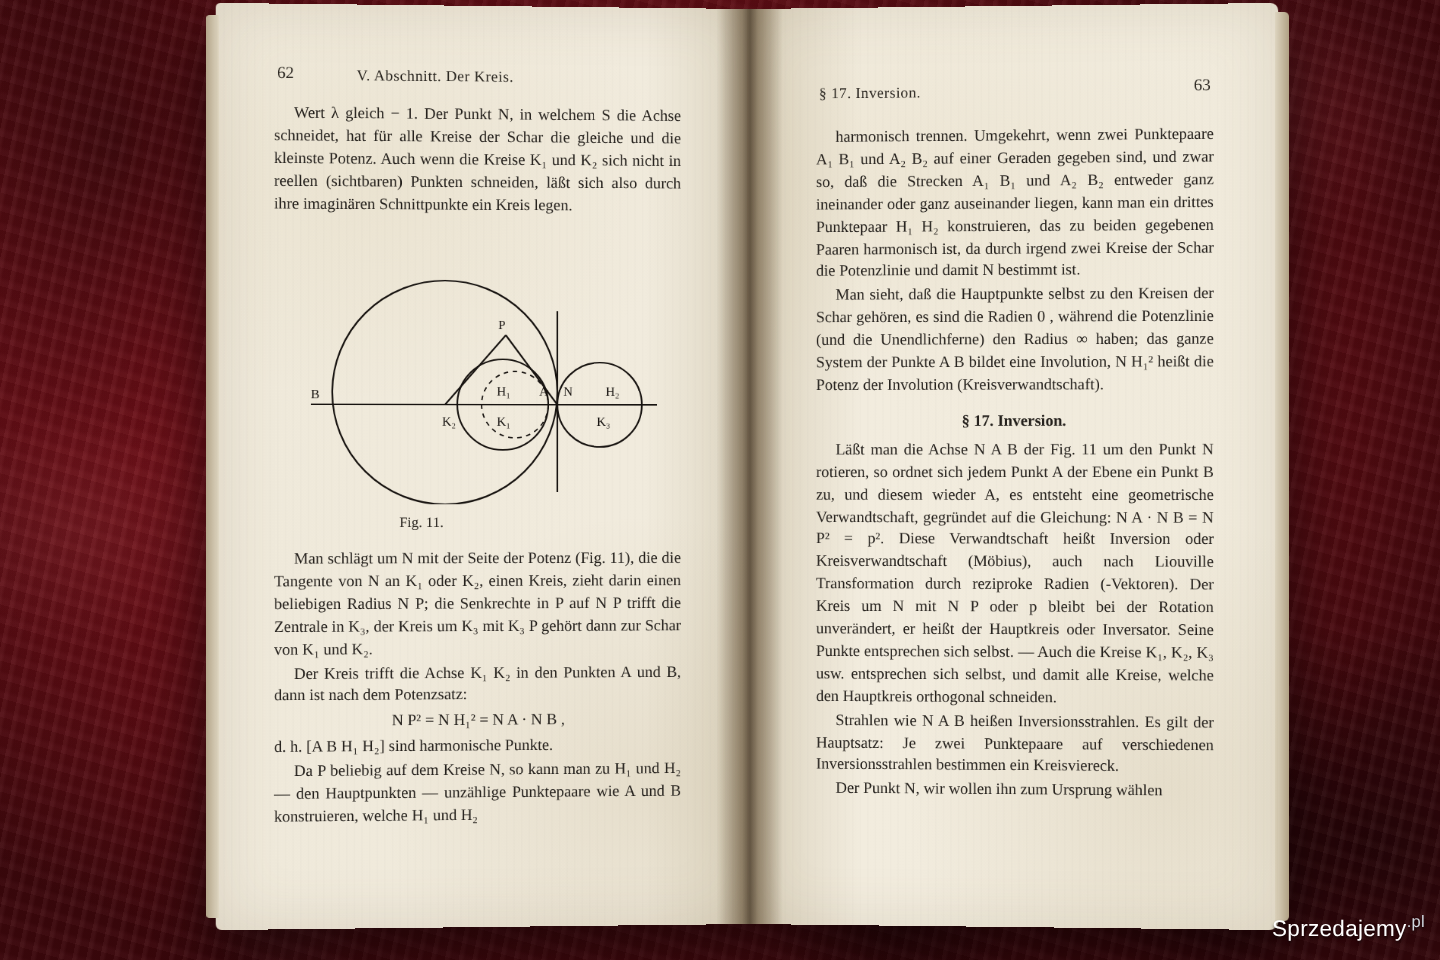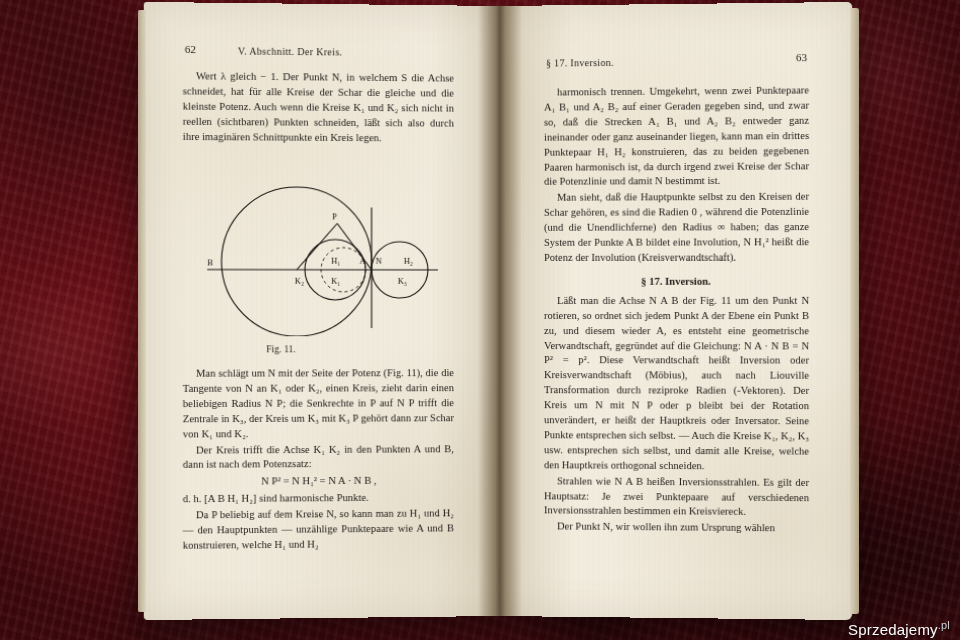--- a/index.html
+++ b/index.html
@@ -165,21 +165,21 @@
     top: 172px;
     width: 268px;
     height: 170px;
   }
   .figure svg { display: block; }
 
   
   .watermark {
     position: absolute;
     right: 10px;
-    bottom: 2px;
+    bottom: 12px;
     font-family: "Liberation Sans", sans-serif;
     font-size: 15px;
     color: #ffffff;
     text-shadow: 0 1px 2px rgba(0,0,0,0.6);
     letter-spacing: 0.2px;
     text-align: right;
   }
   .watermark .tld { color: #cfd6dd; font-size: 11px; vertical-align: super; }
 </style>
 </head>

